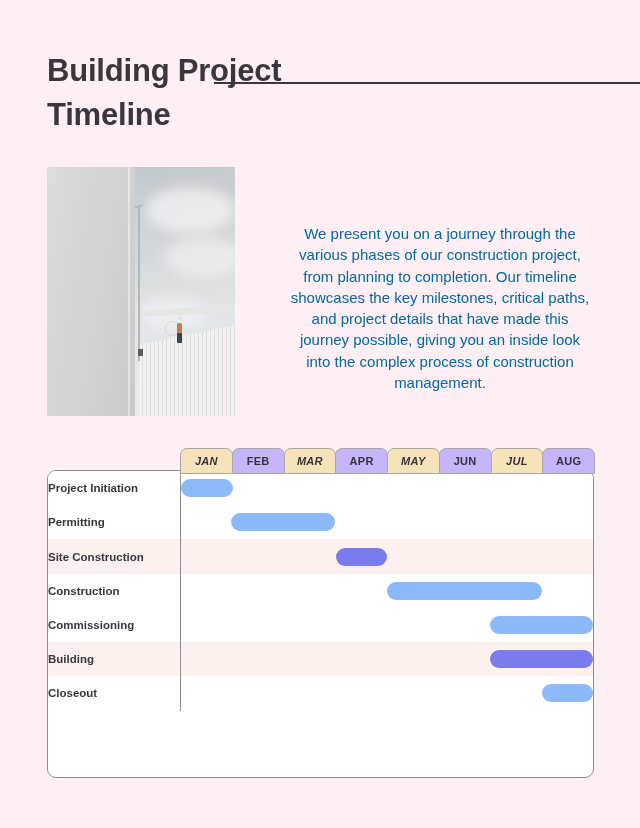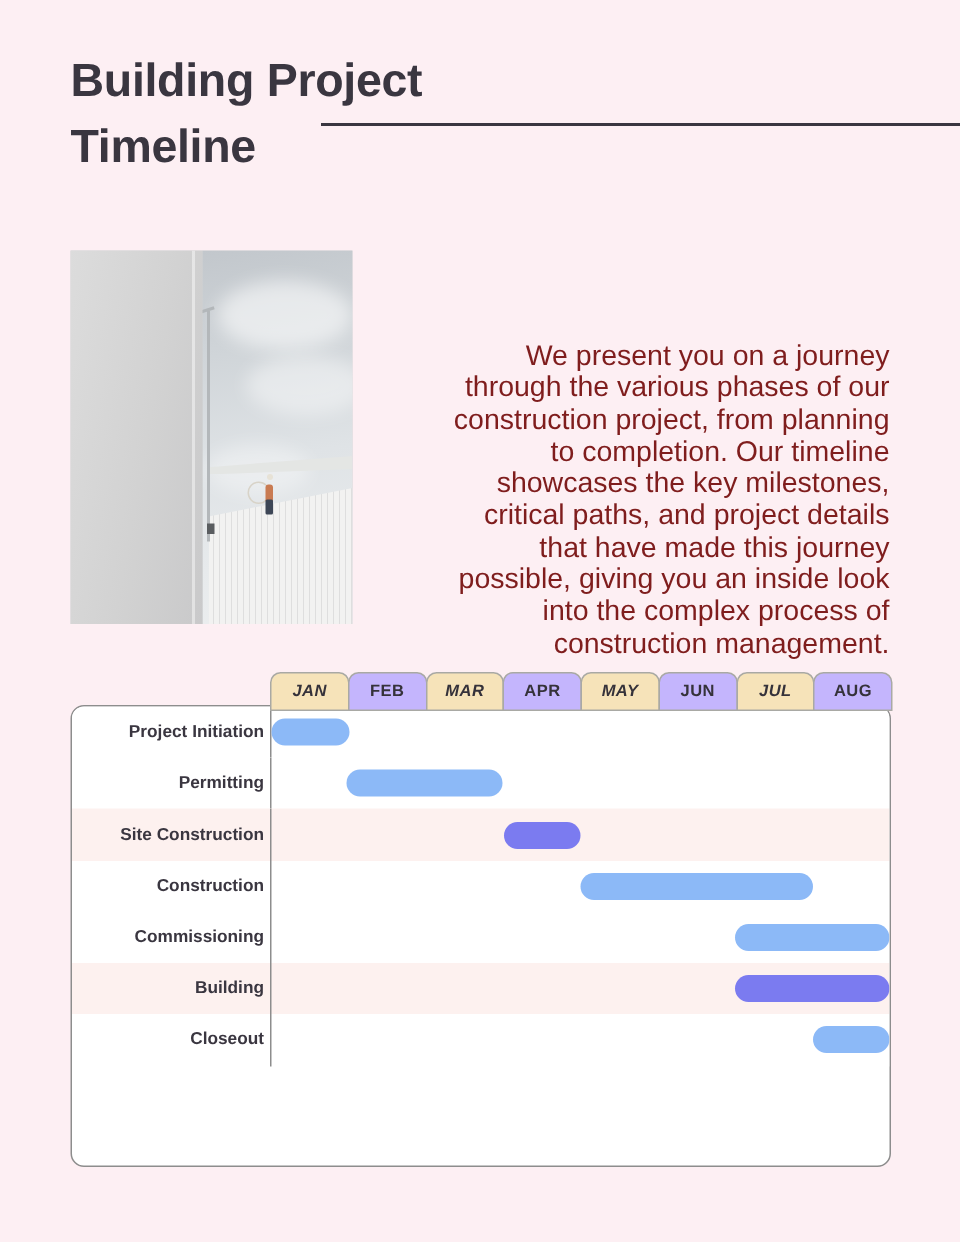--- a/index.html
+++ b/index.html
@@ -12,21 +12,21 @@
     background: #fdeff3;
     font-family: "Liberation Sans", sans-serif;
     position: relative;
     overflow: hidden;
   }
 
   
   #header {
     position: absolute;
     left: 47px;
-    top: 32px;
+    top: 49px;
     right: 0;
   }
   #page-title {
     font-size: 31px;
     line-height: 44px;
     font-weight: bold;
     color: #3a3640;
     letter-spacing: -0.2px;
     white-space: pre-line;
     margin: 0;
@@ -142,24 +142,24 @@
     width: 5px; height: 7px;
     background: #5a5d60;
   }
 
   
   #intro {
     position: absolute;
     left: 287px;
     top: 208px;
     width: 306px;
-    text-align: right;
-    font-size: 19px;
+    text-align: center;
+    font-size: 15px;
     line-height: 21.3px;
-    color: #7f1d1d;
+    color: #0369a1;
   }
 
   
   #gantt {
     position: absolute;
     left: 47px;
     top: 448px;
     width: 547px;
   }
   #month-header {
@@ -207,21 +207,21 @@
     height: 34.22px;
     display: flex;
     align-items: center;
   }
   .grow.odd  { background: #ffffff; }
   .grow.even { background: #fdf1ef; }
   .grow-label {
     width: 132px;
     flex: 0 0 132px;
     box-sizing: border-box;
-    text-align: right;
+    text-align: left;
     font-size: 11.5px;
     font-weight: bold;
     color: #3a3640;
     padding-right: 4px;
   }
   .grow-track {
     position: relative;
     flex: 1 1 auto;
     height: 100%;
     border-left: 1px solid #8d8d8d;

